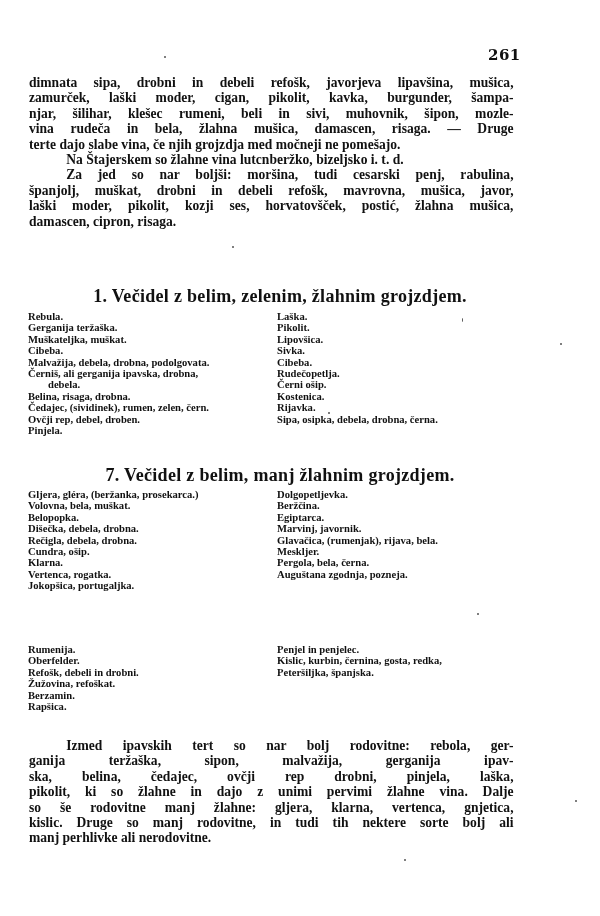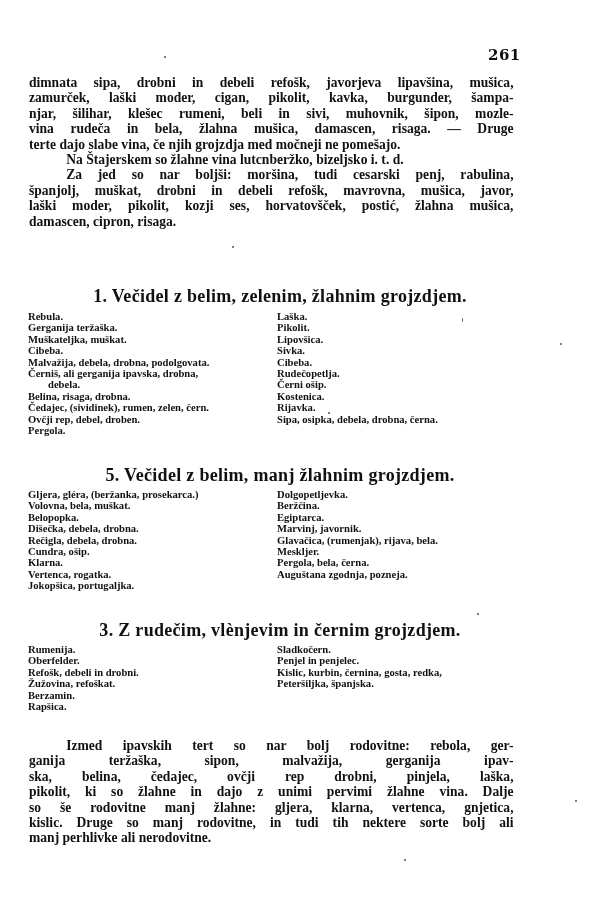--- a/index.html
+++ b/index.html
@@ -54,36 +54,36 @@
   <ul class="list col-left" style="top:311px;">
       <li><span>Rebula.</span></li>
       <li><span>Gerganija teržaška.</span></li>
       <li><span>Muškateljka, muškat.</span></li>
       <li><span>Cibeba.</span></li>
       <li><span>Malvažija, debela, drobna, podolgovata.</span></li>
       <li><span>Černiš, ali gerganija ipavska, drobna,</span><span class="cont">debela.</span></li>
       <li><span>Belina, risaga, drobna.</span></li>
       <li><span>Čedajec, (sividinek), rumen, zelen, čern.</span></li>
       <li><span>Ovčji rep, debel, droben.</span></li>
-      <li><span>Pergola.</span></li>
+      <li><span>Pinjela.</span></li>
     </ul>
   <ul class="list col-right" style="top:311px;">
       <li><span>Laška.</span></li>
       <li><span>Pikolit.</span></li>
       <li><span>Lipovšica.</span></li>
       <li><span>Sivka.</span></li>
       <li><span>Cibeba.</span></li>
       <li><span>Rudečopetlja.</span></li>
       <li><span>Černi ošip.</span></li>
       <li><span>Kostenica.</span></li>
       <li><span>Rijavka.</span></li>
       <li><span>Sipa, osipka, debela, drobna, černa.</span></li>
     </ul>
 
-  <div class="subhead" style="top:465px;">5. Večidel z belim, manj žlahnim grojzdjem.</div>
+  <div class="subhead" style="top:465px;">7. Večidel z belim, manj žlahnim grojzdjem.</div>
   <ul class="list col-left" style="top:489px;">
       <li><span>Gljera, gléra, (beržanka, prosekarca.)</span></li>
       <li><span>Volovna, bela, muškat.</span></li>
       <li><span>Belopopka.</span></li>
       <li><span>Dišečka, debela, drobna.</span></li>
       <li><span>Rečigla, debela, drobna.</span></li>
       <li><span>Cundra, ošip.</span></li>
       <li><span>Klarna.</span></li>
       <li><span>Vertenca, rogatka.</span></li>
       <li><span>Jokopšica, portugaljka.</span></li>
@@ -92,31 +92,29 @@
       <li><span>Dolgopetljevka.</span></li>
       <li><span>Beržčina.</span></li>
       <li><span>Egiptarca.</span></li>
       <li><span>Marvinj, javornik.</span></li>
       <li><span>Glavačica, (rumenjak), rijava, bela.</span></li>
       <li><span>Meskljer.</span></li>
       <li><span>Pergola, bela, černa.</span></li>
       <li><span>Auguštana zgodnja, pozneja.</span></li>
     </ul>
 
-  <div class="subhead" style="top:620px;">3. Z rudečim, vlènjevim in černim grojzdjem.</div>
   <ul class="list col-left" style="top:644px;">
       <li><span>Rumenija.</span></li>
       <li><span>Oberfelder.</span></li>
       <li><span>Refošk, debeli in drobni.</span></li>
       <li><span>Žužovina, refoškat.</span></li>
       <li><span>Berzamin.</span></li>
       <li><span>Rapšica.</span></li>
     </ul>
   <ul class="list col-right" style="top:644px;">
-      <li><span>Sladkočern.</span></li>
       <li><span>Penjel in penjelec.</span></li>
       <li><span>Kislic, kurbin, černina, gosta, redka,</span></li>
       <li><span>Peteršiljka, španjska.</span></li>
     </ul>
 
   <div class="para p3" id="closing">
       <span class="line indent">Izmed ipavskih tert so nar bolj rodovitne: rebola, ger-</span>
       <span class="line">ganija teržaška, sipon, malvažija, gerganija ipav-</span>
       <span class="line">ska, belina, čedajec, ovčji rep drobni, pinjela, laška,</span>
       <span class="line">pikolit, ki so žlahne in dajo z unimi pervimi žlahne vina. Dalje</span>

